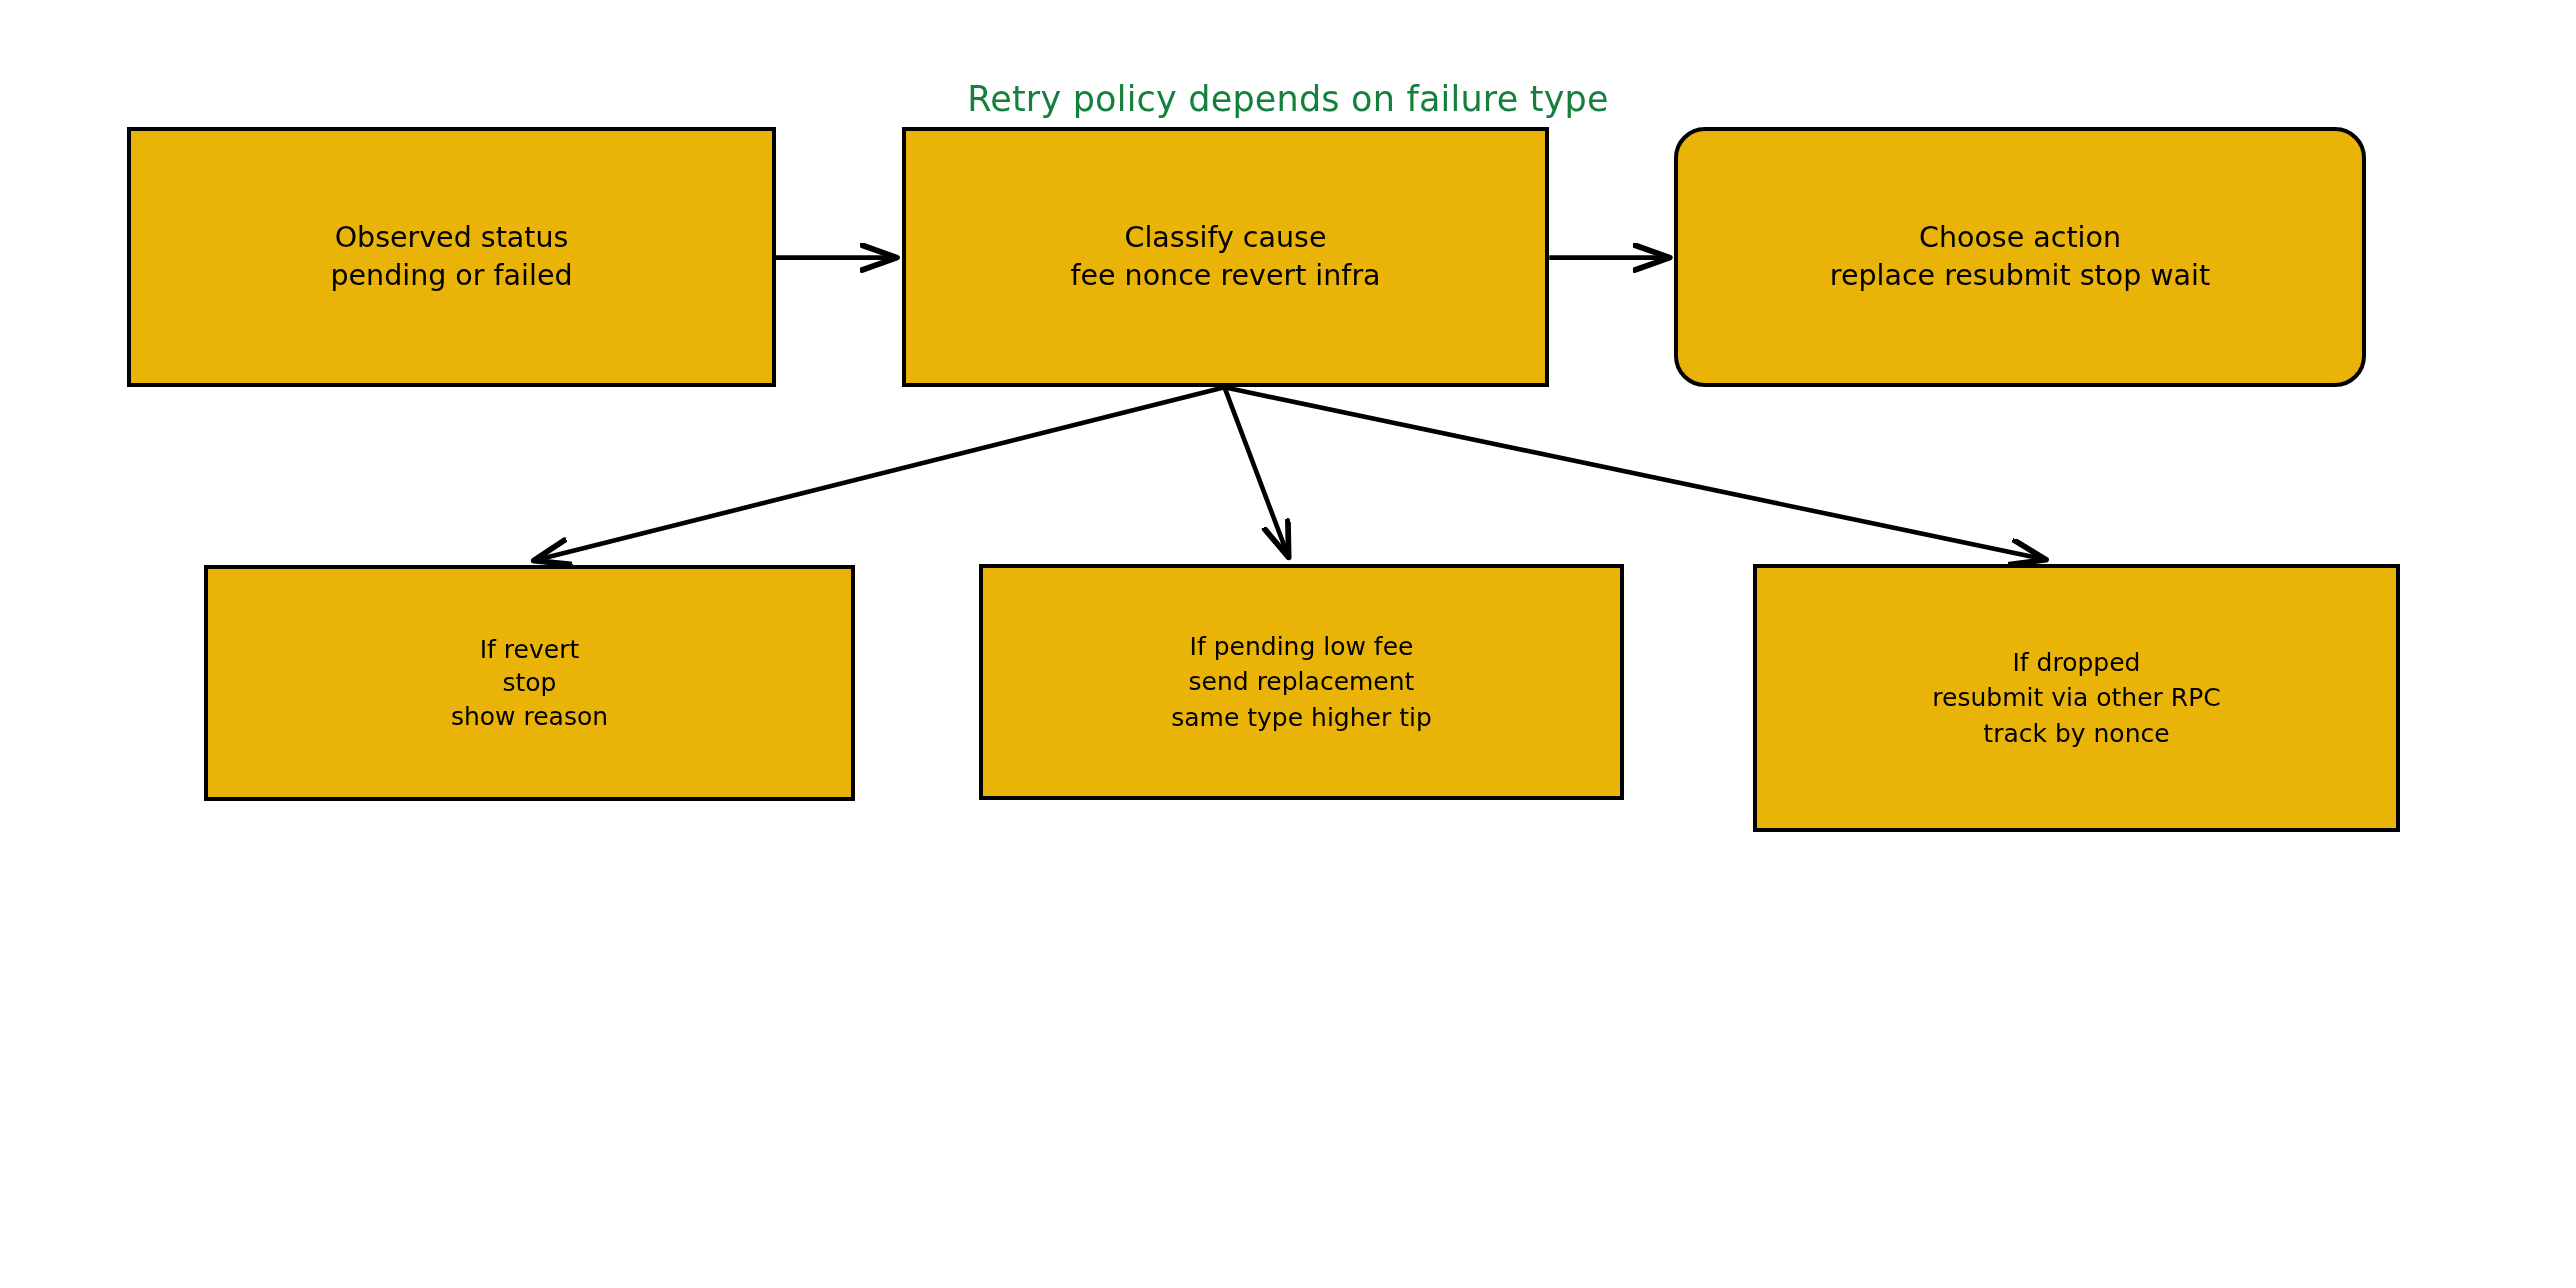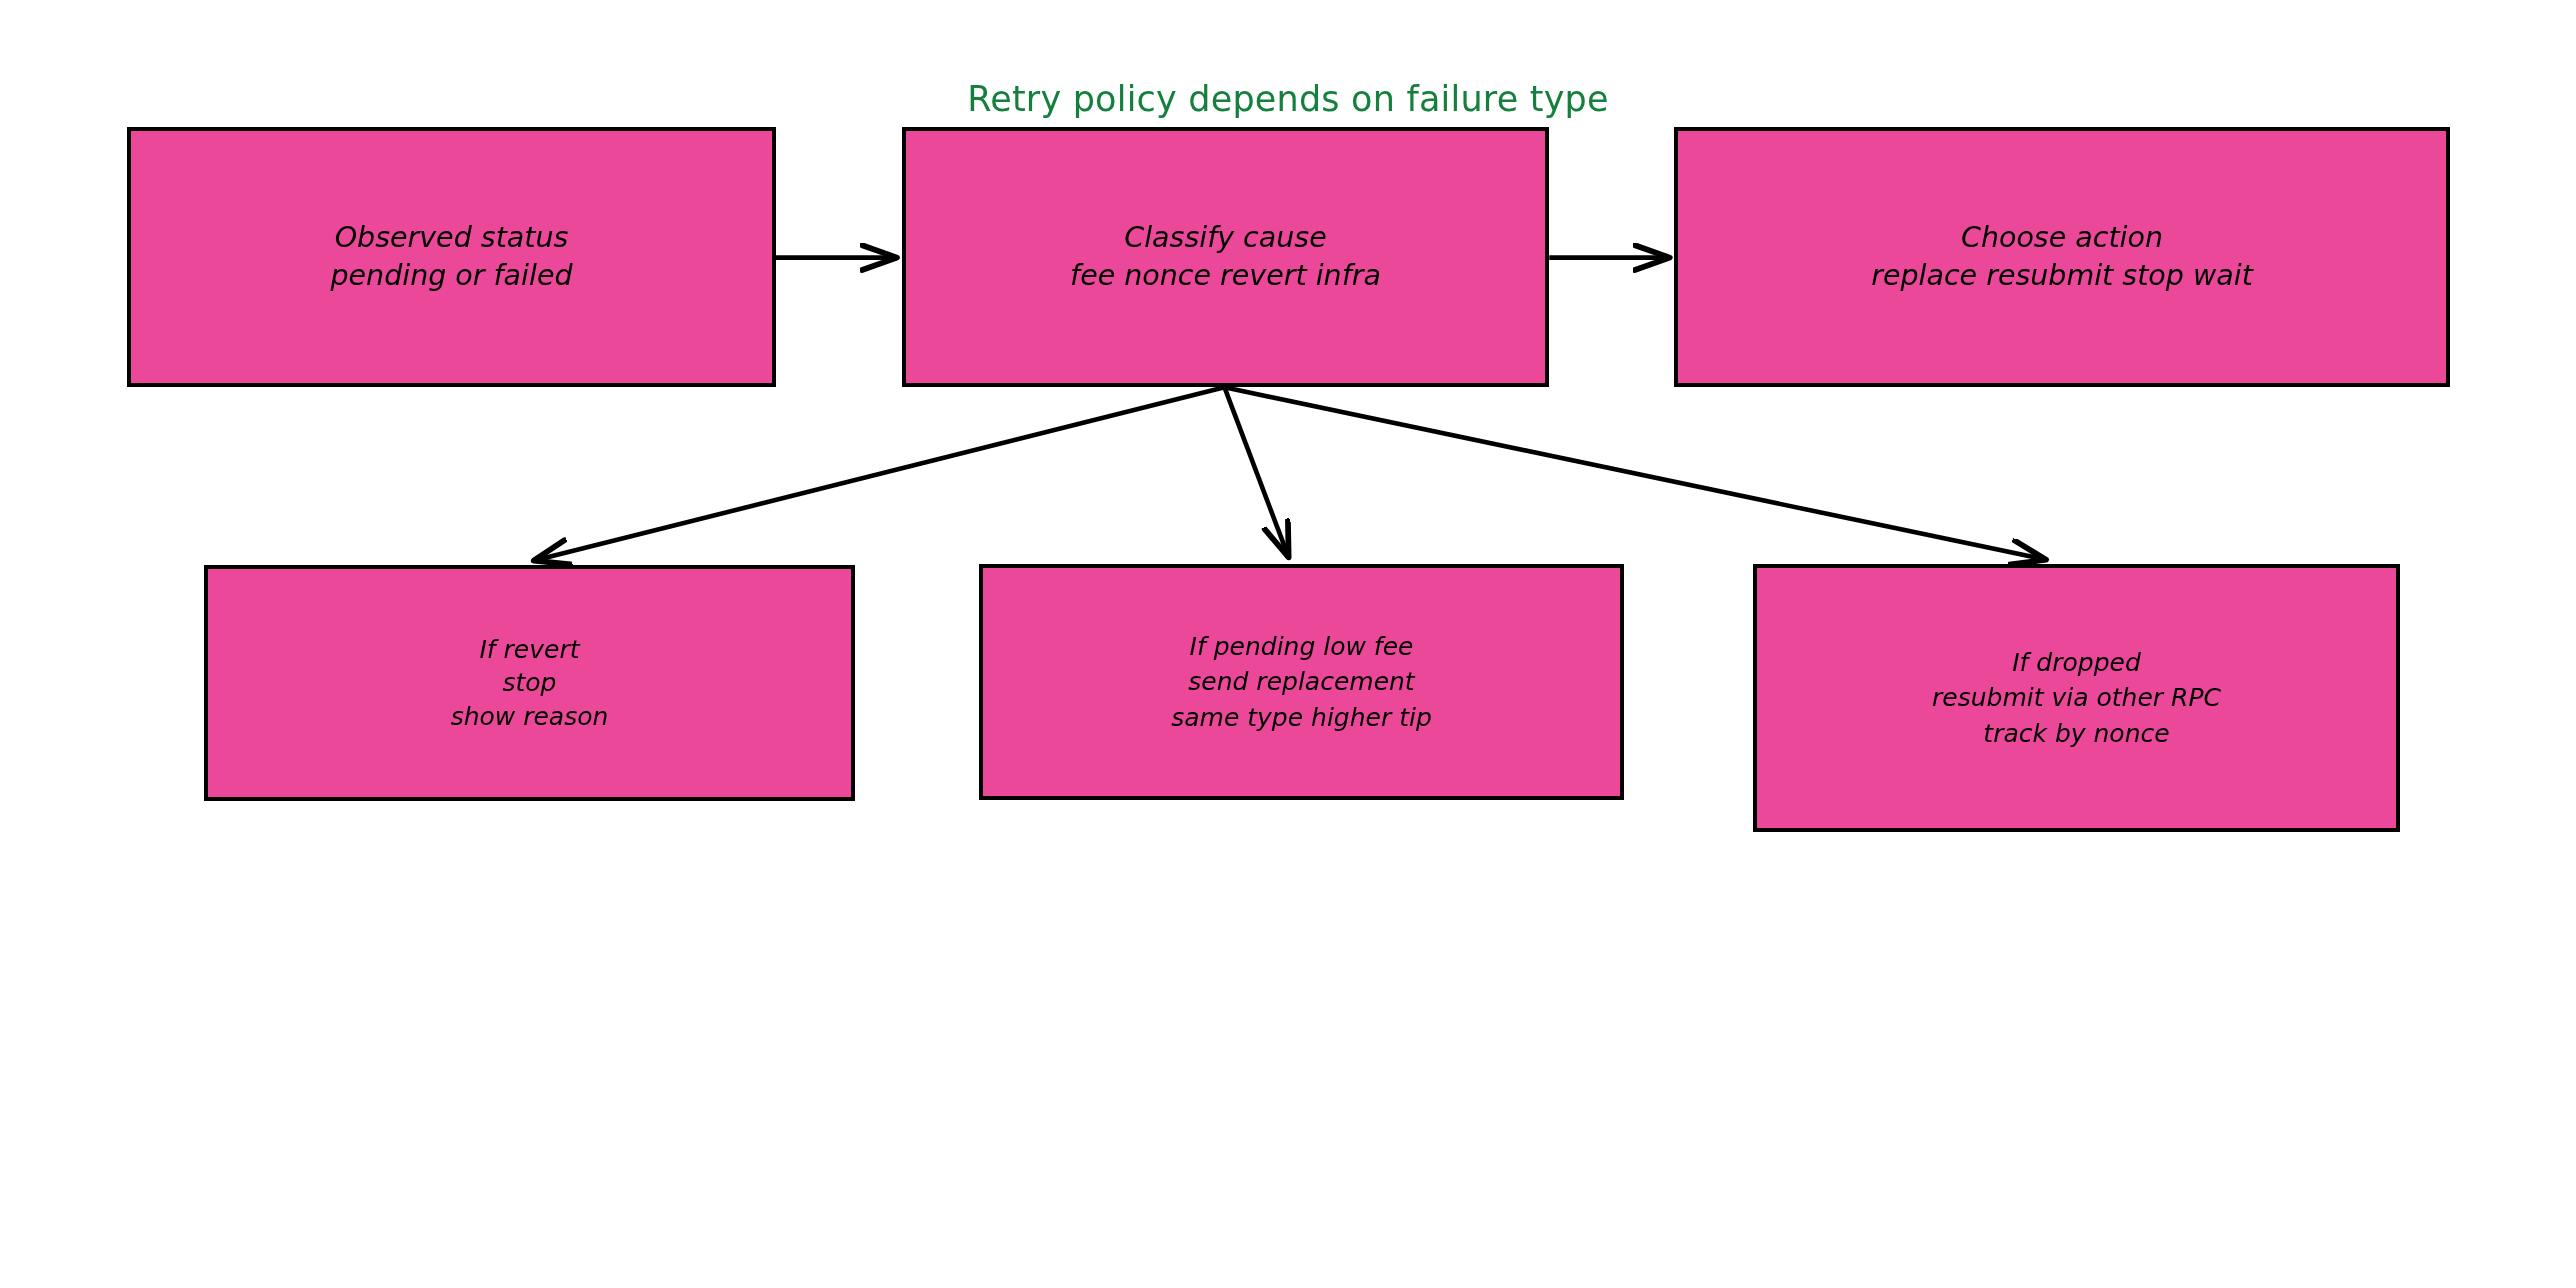--- a/index.html
+++ b/index.html
@@ -24,36 +24,35 @@
     font-size: 35px;
     color: #15803d;
     letter-spacing: 0.2px;
     white-space: pre;
     margin-top: 40px;
   }
   .node {
     position: absolute;
     box-sizing: border-box;
     border: 4.6px solid #000000;
-    background: #ec4899;
+    background: #eab308;
     display: flex;
     align-items: center;
     justify-content: center;
-    font-style: italic;
   }
   .node-label {
     text-align: center;
     color: #000000;
     white-space: pre-line;
     line-height: 1.33;
   }
   
   #node-observed-status { left: 127px; top: 127px; width: 649px; height: 260px; }
   #node-classify-cause  { left: 902px; top: 127px; width: 647px; height: 260px; }
-  #node-choose-action   { left: 1674px; top: 127px; width: 776px; height: 260px; }
+  #node-choose-action   { left: 1674px; top: 127px; width: 692px; height: 260px; border-radius: 31px; }
   #node-observed-status .node-label,
   #node-classify-cause .node-label,
   #node-choose-action .node-label { font-size: 28.5px; }
   
   #node-if-revert      { left: 204px;  top: 565px; width: 651px; height: 236px; }
   #node-if-pending     { left: 979px; top: 564px; width: 645px; height: 236px; }
   #node-if-dropped     { left: 1753px; top: 564px; width: 647px; height: 268px; }
   #node-if-revert .node-label { font-size: 25px; }
   #node-if-pending .node-label,
   #node-if-dropped .node-label { font-size: 25px; line-height: 1.42; }

